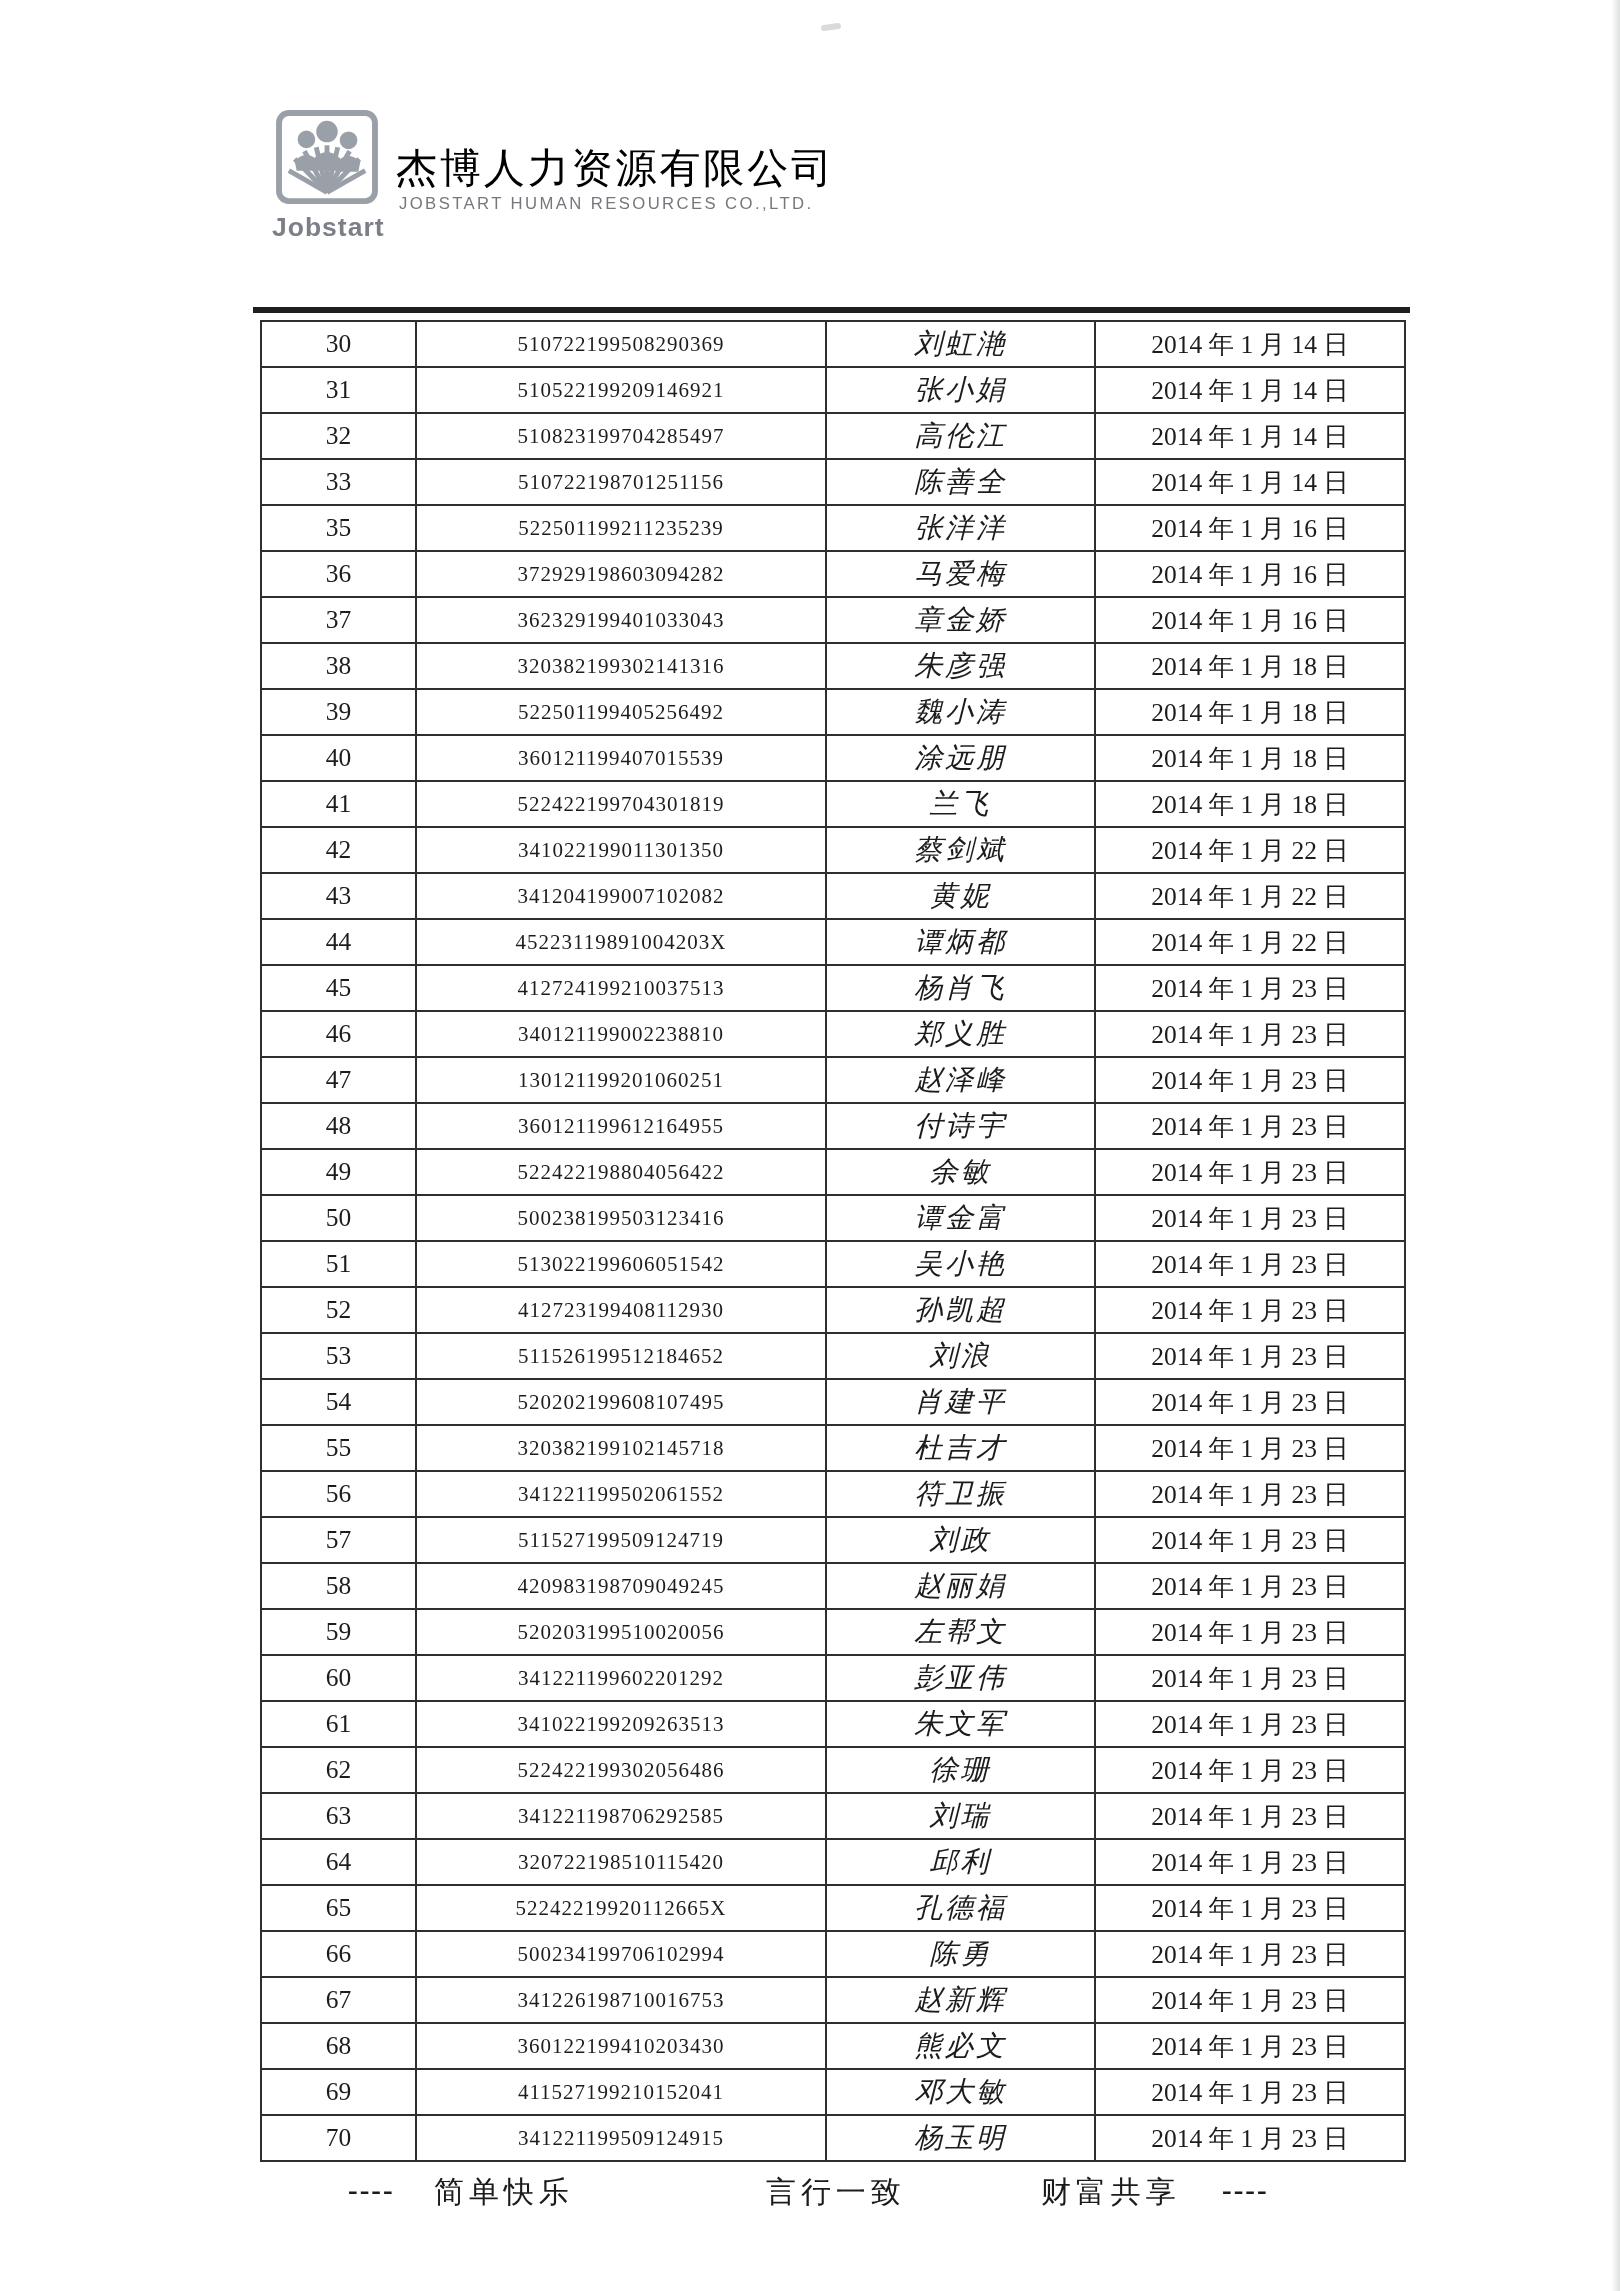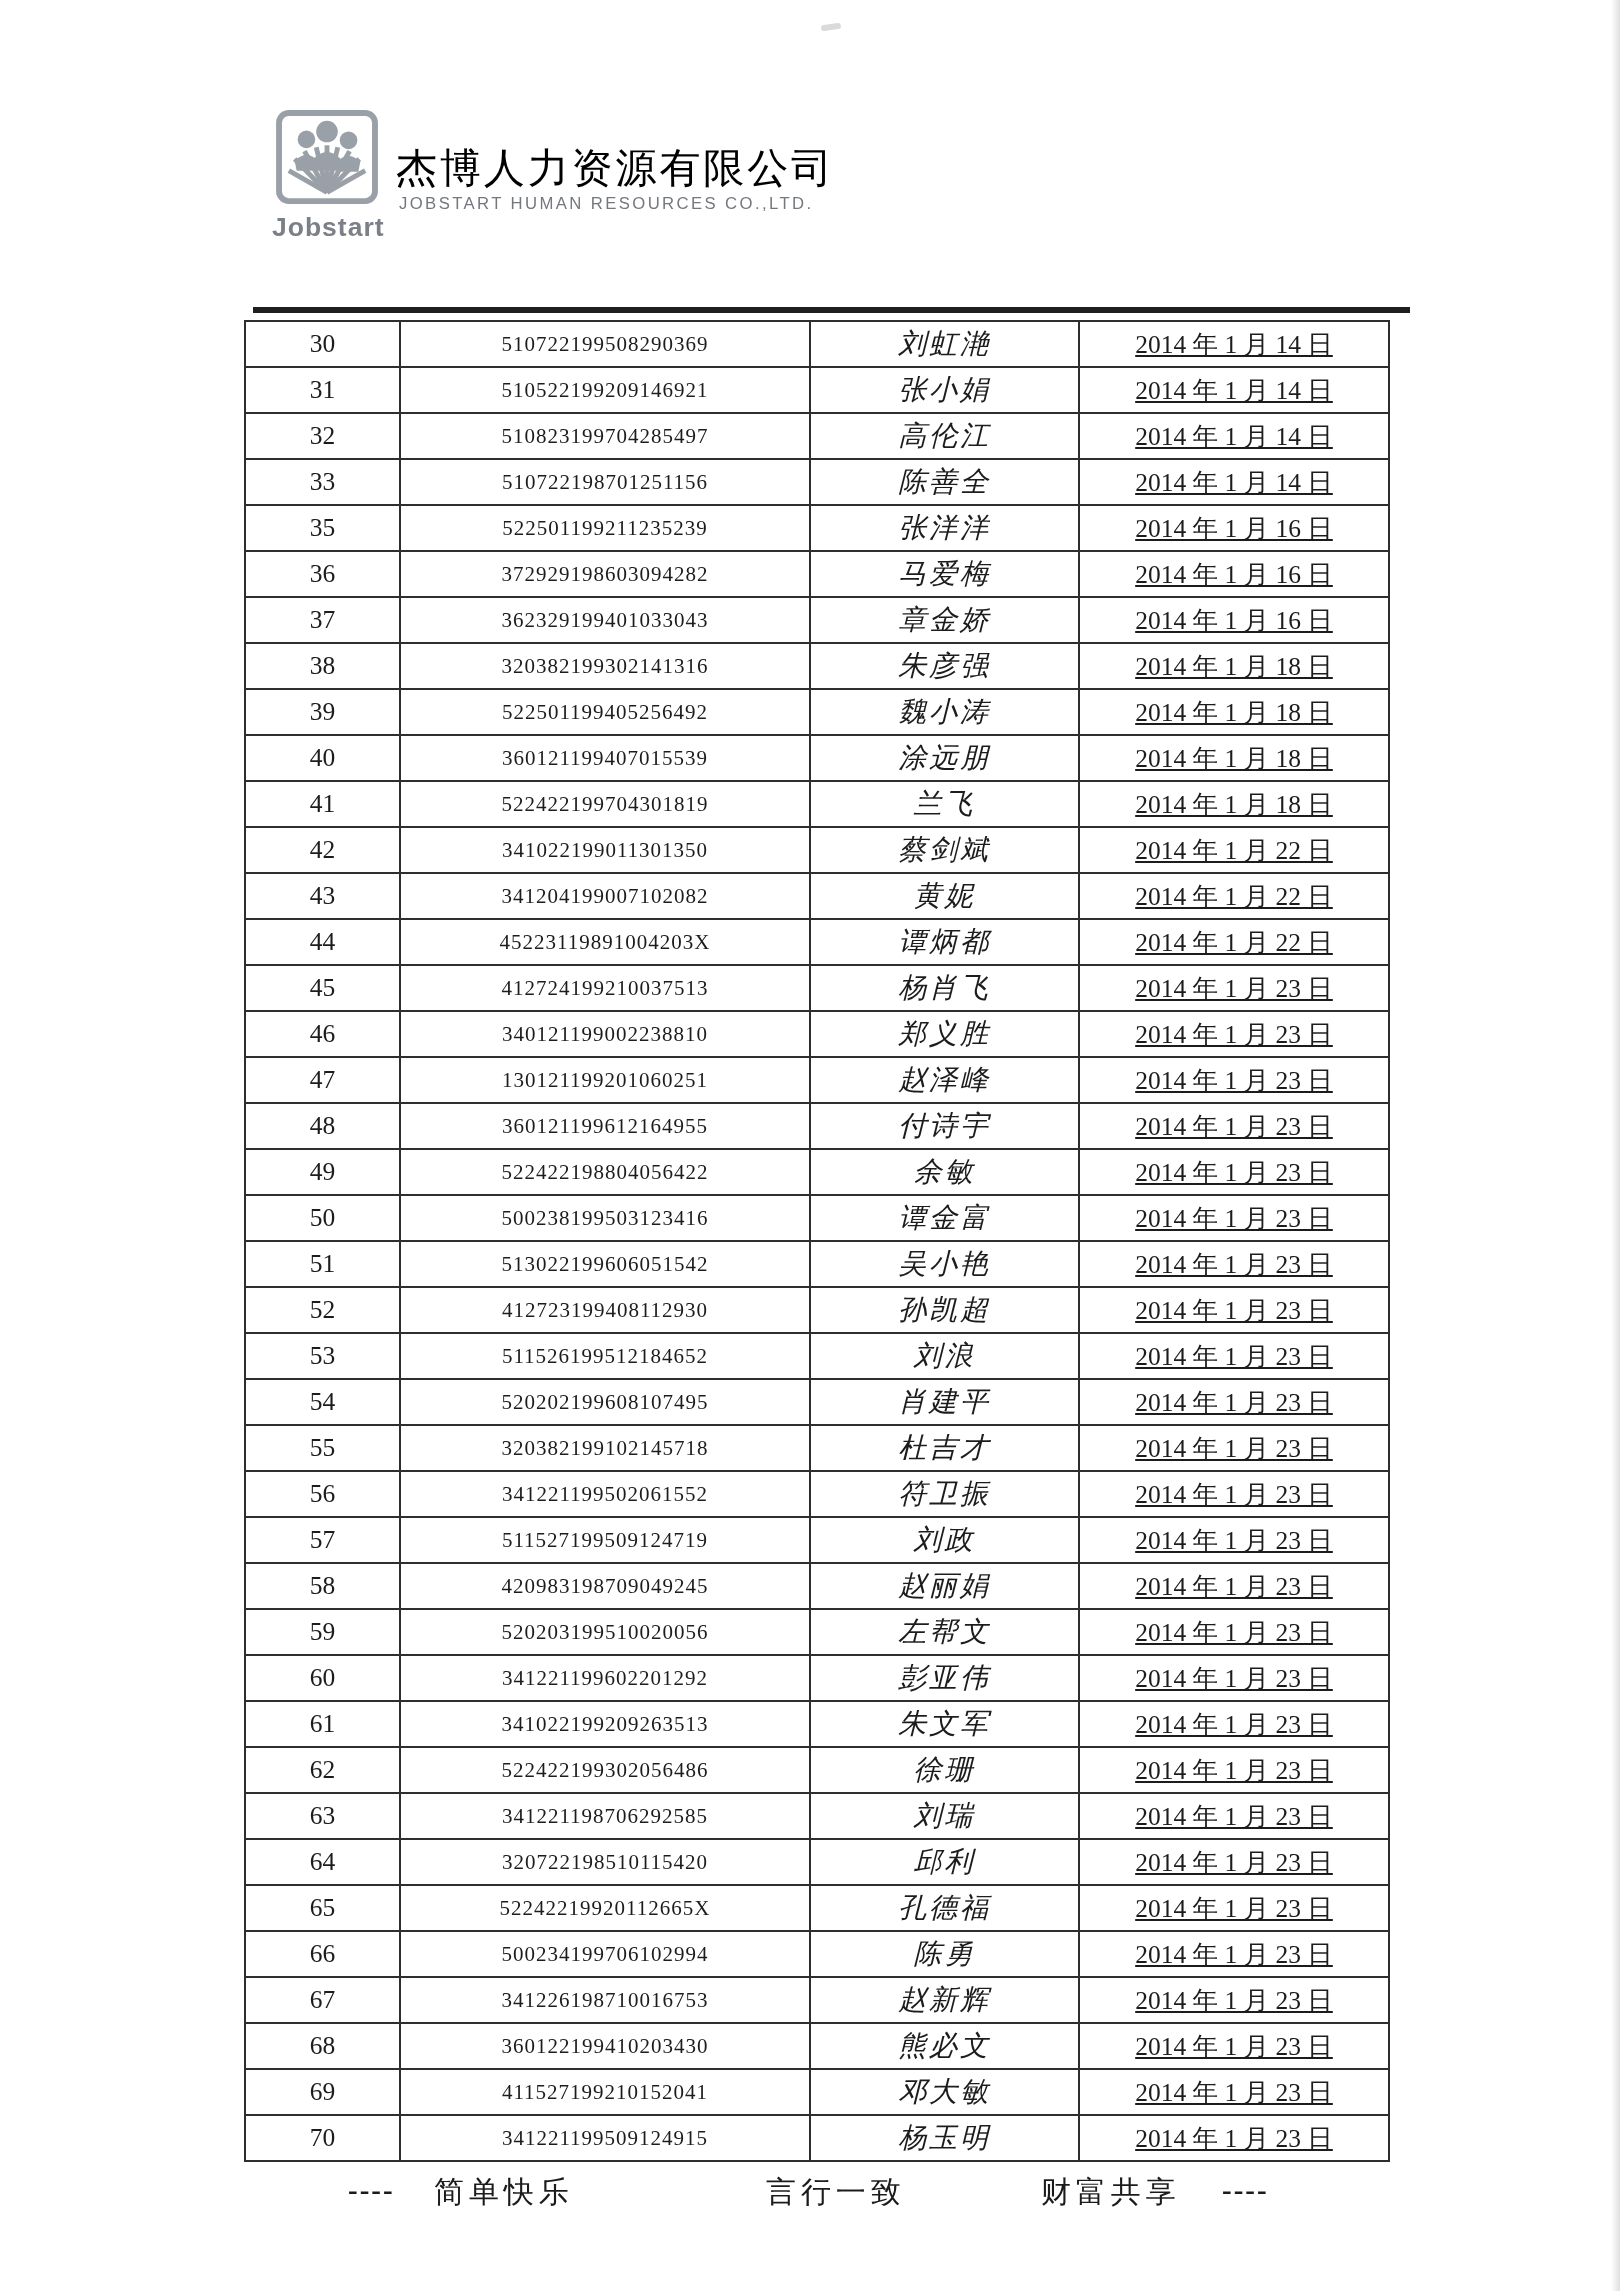--- a/index.html
+++ b/index.html
@@ -19,31 +19,31 @@
     letter-spacing:2.9px;font-family:"Liberation Serif","DejaVu Serif",serif;white-space:nowrap;
   }
   .company-en{
     position:absolute;left:399px;top:194px;font-size:16.7px;color:#74787d;
     letter-spacing:2.4px;font-family:Liberation Sans, sans-serif;white-space:nowrap;
   }
   
   .top-rule{position:absolute;left:253px;top:307px;width:1157px;height:5.9px;background:#1f1f1f;}
   
   table.roster{
-    position:absolute;left:244px;top:320px;width:1143px;
+    position:absolute;left:260px;top:320px;width:1143px;
     border-collapse:collapse;table-layout:fixed;
   }
   table.roster td{
     border:2px solid #2e2e2e;height:44px;text-align:center;vertical-align:middle;
     padding:0;overflow:hidden;white-space:nowrap;
   }
   td.c-no{font-size:25.5px;}
   td.c-id{font-size:21px;letter-spacing:1px;}
   td.c-name{font-size:28px;letter-spacing:2.9px;font-style:italic;}
-  td.c-date{font-size:25.5px;text-decoration:underline;}
+  td.c-date{font-size:25.5px;}
   
   .footer{position:absolute;left:0;top:2172px;width:1620px;height:49px;font-size:30px;color:#1b1b1b;}
   .footer span{position:absolute;white-space:nowrap;}
   .f-dash{font-weight:bold;letter-spacing:2px;font-size:29px;}
   .f-phrase{letter-spacing:4.9px;}
   .f-dash-left{left:348px;top:2px;}
   .f-p1{left:434px;}
   .f-p2{left:766px;}
   .f-p3{left:1041px;}
   .f-dash-right{left:1222px;top:2px;}

